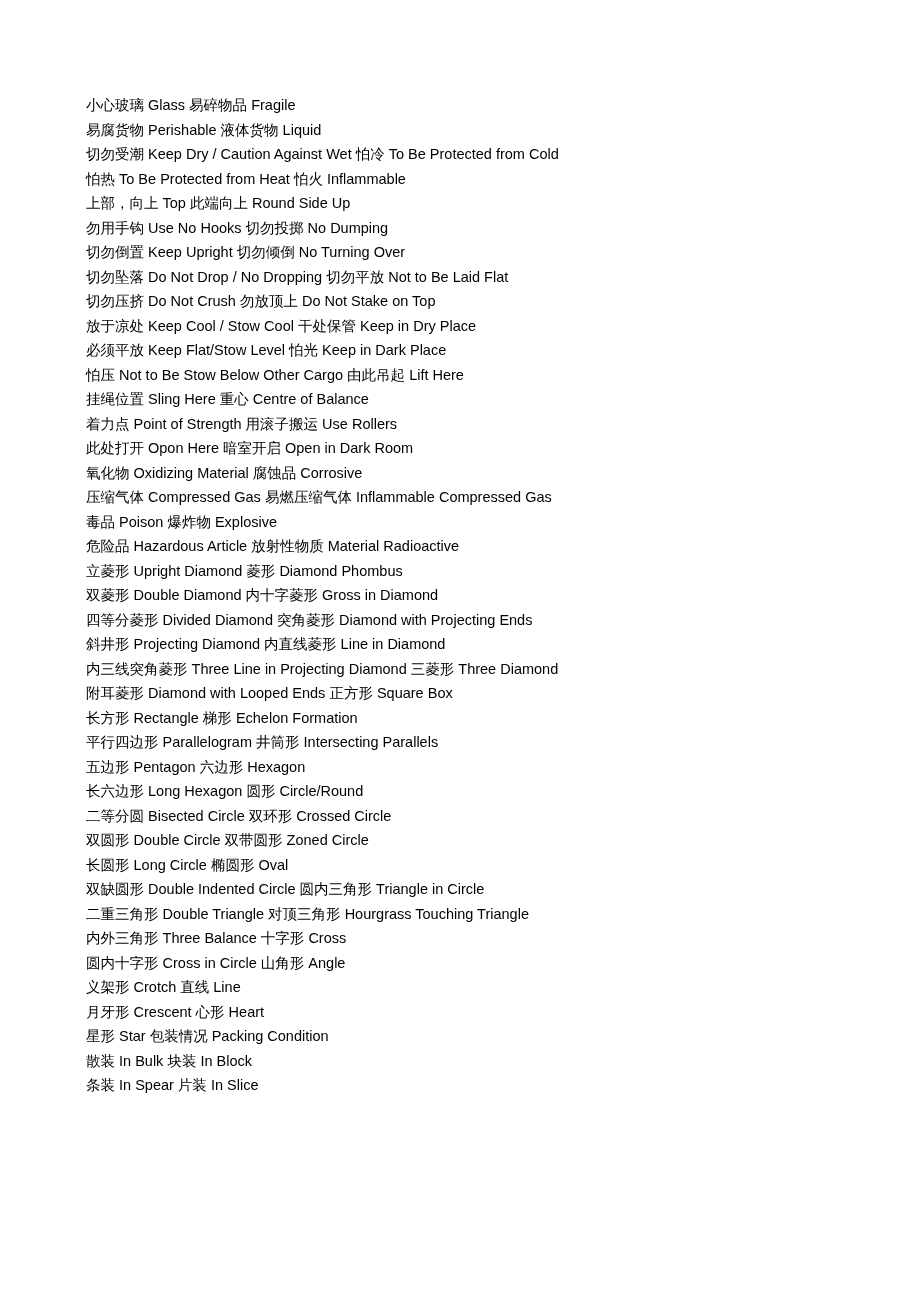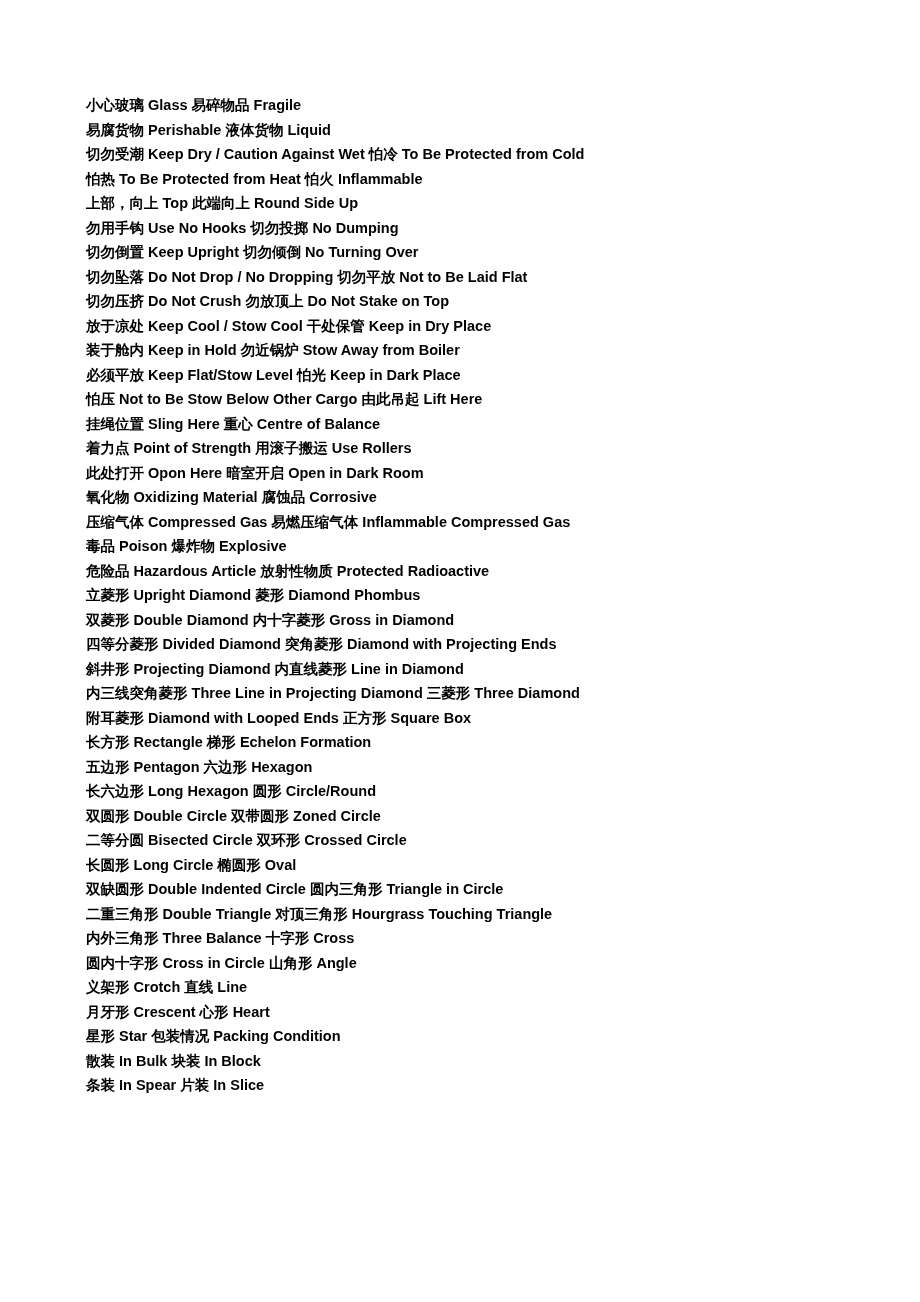--- a/index.html
+++ b/index.html
@@ -15,21 +15,20 @@
     font-family: "Liberation Sans", "DejaVu Sans", sans-serif;
     color: #000000;
     -webkit-font-smoothing: antialiased;
   }
   #page {
     position: relative;
     width: 792px;
     height: 1302px;
     background: #ffffff;
     box-sizing: border-box;
-    font-weight: bold;
   }
   #glossary {
     position: absolute;
     left: 86px;
     top: 93px;
     width: 790px;
   }
   .gloss-line {
     font-size: 14.5px;
     line-height: 24.5px;
@@ -46,41 +45,41 @@
       <div class="gloss-line">小心玻璃  Glass  易碎物品  Fragile</div>
       <div class="gloss-line">易腐货物  Perishable  液体货物  Liquid</div>
       <div class="gloss-line">切勿受潮  Keep Dry / Caution Against Wet  怕冷  To Be Protected from Cold</div>
       <div class="gloss-line">怕热  To Be Protected from Heat  怕火  Inflammable</div>
       <div class="gloss-line">上部，向上  Top  此端向上  Round Side Up</div>
       <div class="gloss-line">勿用手钩  Use No Hooks  切勿投掷  No Dumping</div>
       <div class="gloss-line">切勿倒置  Keep Upright  切勿倾倒  No Turning Over</div>
       <div class="gloss-line">切勿坠落 Do Not Drop / No Dropping  切勿平放  Not to Be Laid Flat</div>
       <div class="gloss-line">切勿压挤  Do Not Crush  勿放顶上  Do Not Stake on Top</div>
       <div class="gloss-line">放于凉处 Keep Cool / Stow Cool  干处保管 Keep in Dry Place</div>
-      <div class="gloss-line">装于舱内  Keep in Hold  勿近锅炉  Stow Away from Boiler</div>
       <div class="gloss-line">必须平放  Keep Flat/Stow Level  怕光  Keep in Dark Place</div>
       <div class="gloss-line">怕压  Not to Be Stow Below Other Cargo  由此吊起  Lift Here</div>
       <div class="gloss-line">挂绳位置  Sling Here  重心  Centre of Balance</div>
       <div class="gloss-line">着力点 Point of Strength  用滚子搬运  Use Rollers</div>
       <div class="gloss-line">此处打开  Opon Here  暗室开启  Open in Dark Room</div>
       <div class="gloss-line">氧化物  Oxidizing Material  腐蚀品  Corrosive</div>
       <div class="gloss-line">压缩气体 Compressed Gas  易燃压缩气体 Inflammable Compressed Gas</div>
       <div class="gloss-line">毒品  Poison  爆炸物  Explosive</div>
-      <div class="gloss-line">危险品  Hazardous Article  放射性物质 Protected Radioactive</div>
+      <div class="gloss-line">危险品  Hazardous Article  放射性物质 Material Radioactive</div>
       <div class="gloss-line">立菱形  Upright Diamond  菱形  Diamond Phombus</div>
       <div class="gloss-line">双菱形  Double Diamond  内十字菱形  Gross in Diamond</div>
       <div class="gloss-line">四等分菱形  Divided Diamond  突角菱形 Diamond with Projecting Ends</div>
       <div class="gloss-line">斜井形  Projecting Diamond  内直线菱形  Line in Diamond</div>
       <div class="gloss-line">内三线突角菱形  Three Line in Projecting Diamond  三菱形  Three Diamond</div>
       <div class="gloss-line">附耳菱形  Diamond with Looped Ends  正方形  Square Box</div>
       <div class="gloss-line">长方形  Rectangle  梯形  Echelon Formation</div>
+      <div class="gloss-line">平行四边形  Parallelogram  井筒形  Intersecting Parallels</div>
       <div class="gloss-line">五边形  Pentagon  六边形  Hexagon</div>
       <div class="gloss-line">长六边形  Long Hexagon  圆形  Circle/Round</div>
+      <div class="gloss-line">二等分圆  Bisected Circle  双环形  Crossed Circle</div>
       <div class="gloss-line">双圆形  Double Circle  双带圆形  Zoned Circle</div>
-      <div class="gloss-line">二等分圆  Bisected Circle  双环形  Crossed Circle</div>
       <div class="gloss-line">长圆形  Long Circle  椭圆形  Oval</div>
       <div class="gloss-line">双缺圆形  Double Indented Circle  圆内三角形  Triangle in Circle</div>
       <div class="gloss-line">二重三角形  Double Triangle  对顶三角形  Hourgrass Touching Triangle</div>
       <div class="gloss-line">内外三角形  Three Balance  十字形  Cross</div>
       <div class="gloss-line">圆内十字形  Cross in Circle  山角形  Angle</div>
       <div class="gloss-line">义架形  Crotch  直线  Line</div>
       <div class="gloss-line">月牙形  Crescent  心形  Heart</div>
       <div class="gloss-line">星形  Star  包装情况  Packing Condition</div>
       <div class="gloss-line">散装  In Bulk  块装  In Block</div>
       <div class="gloss-line">条装  In Spear  片装  In Slice</div>

